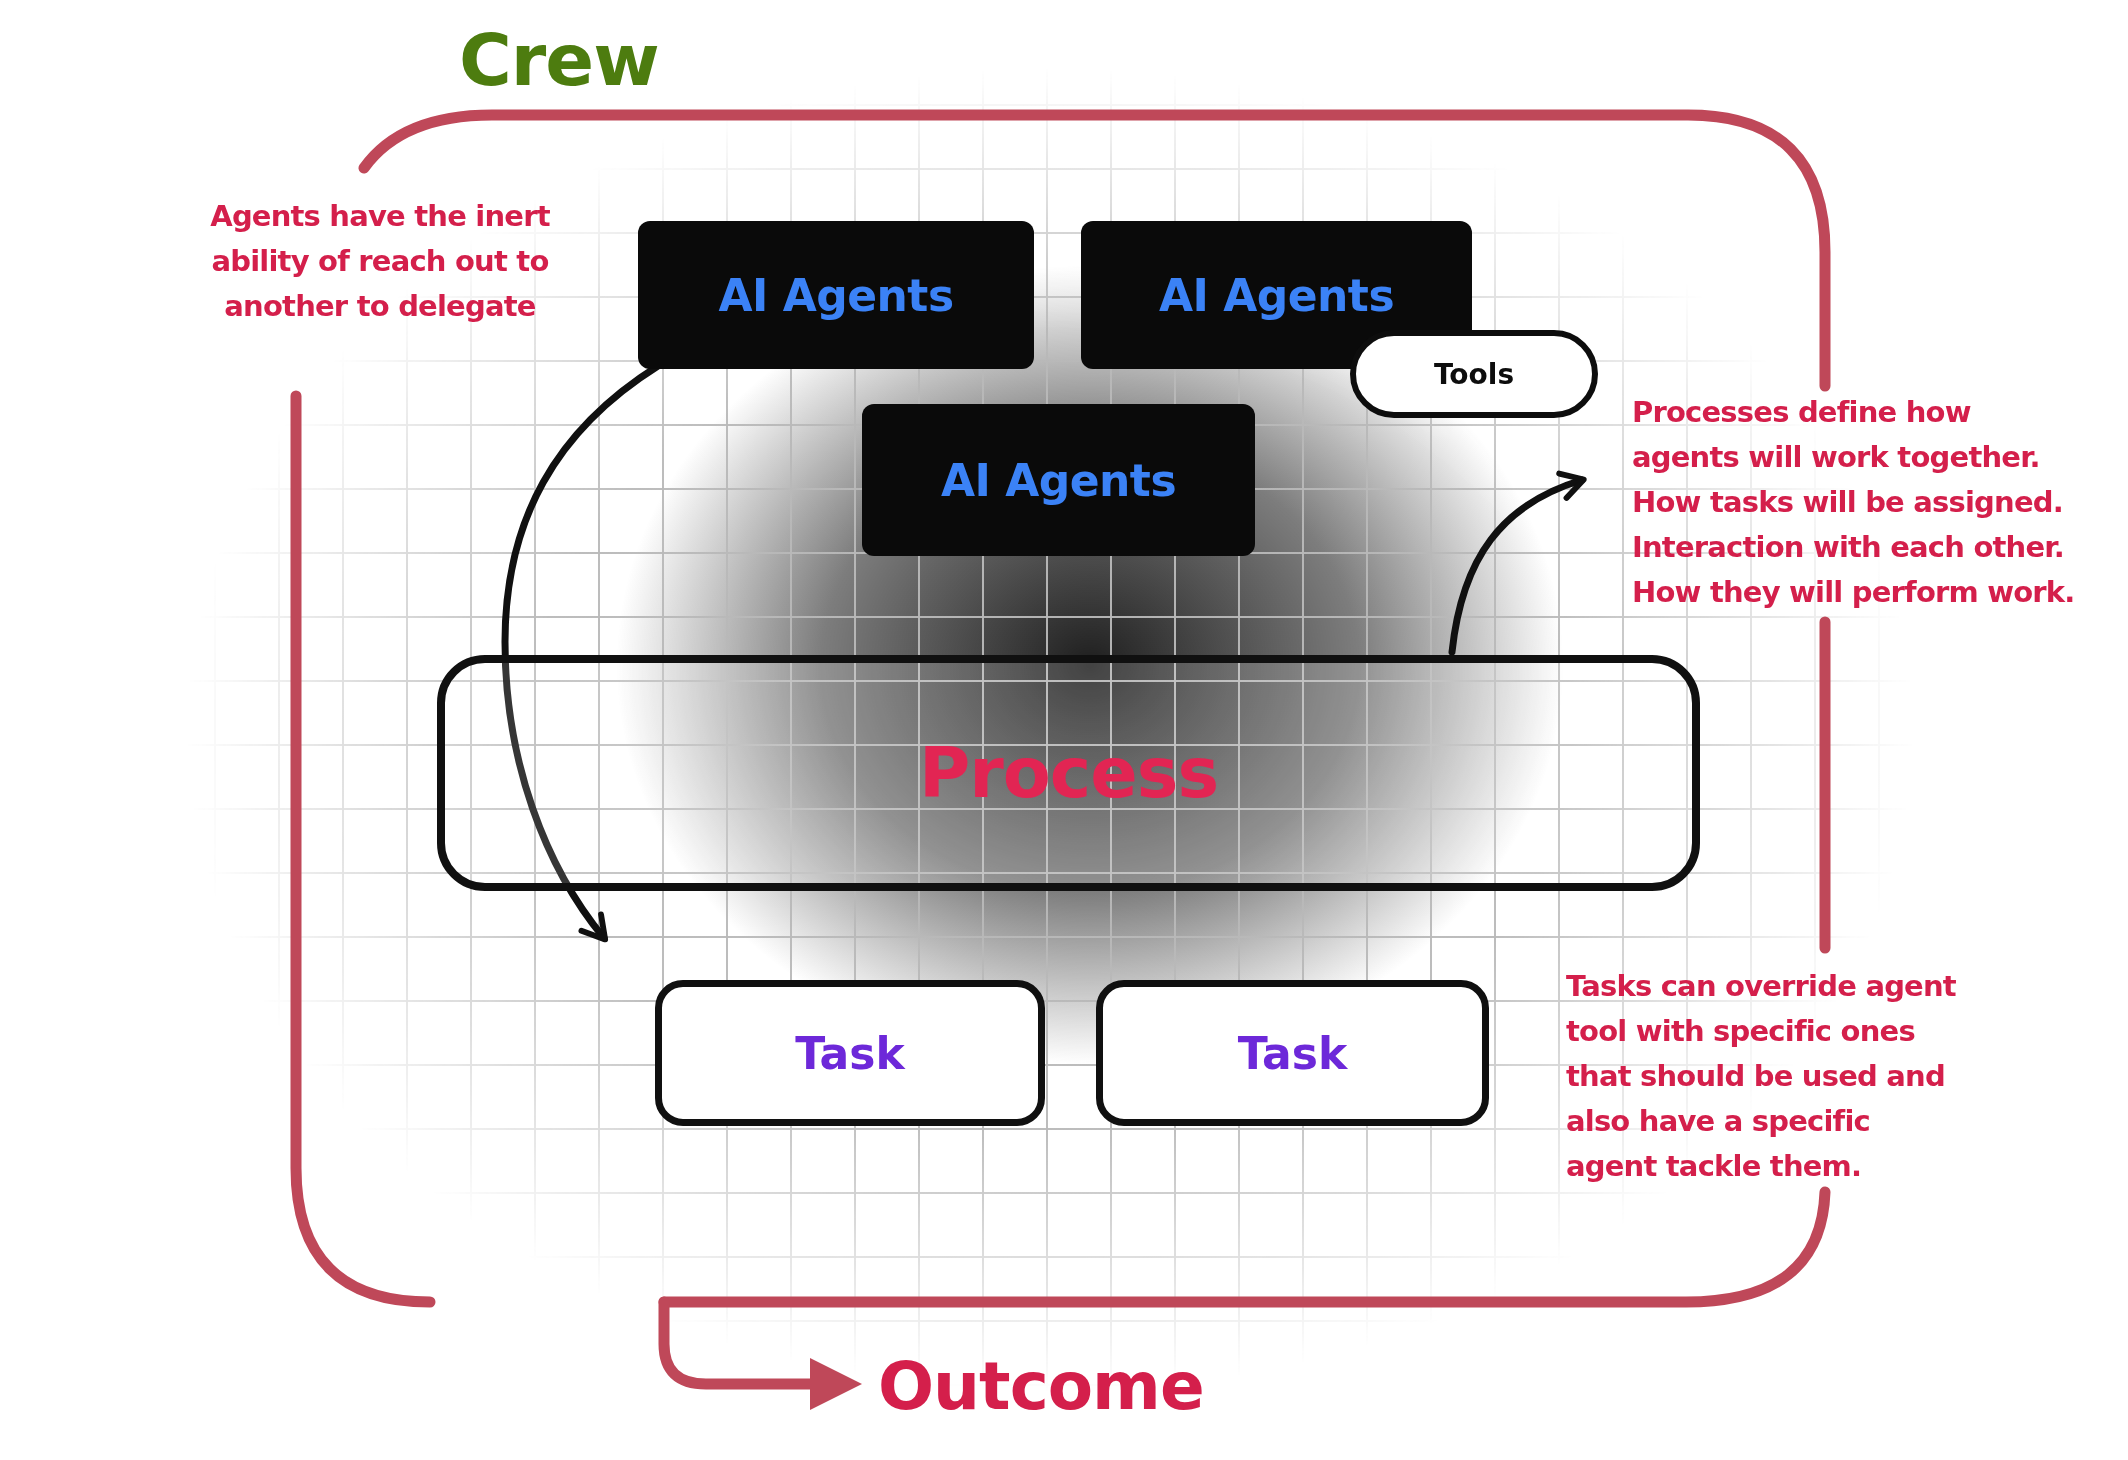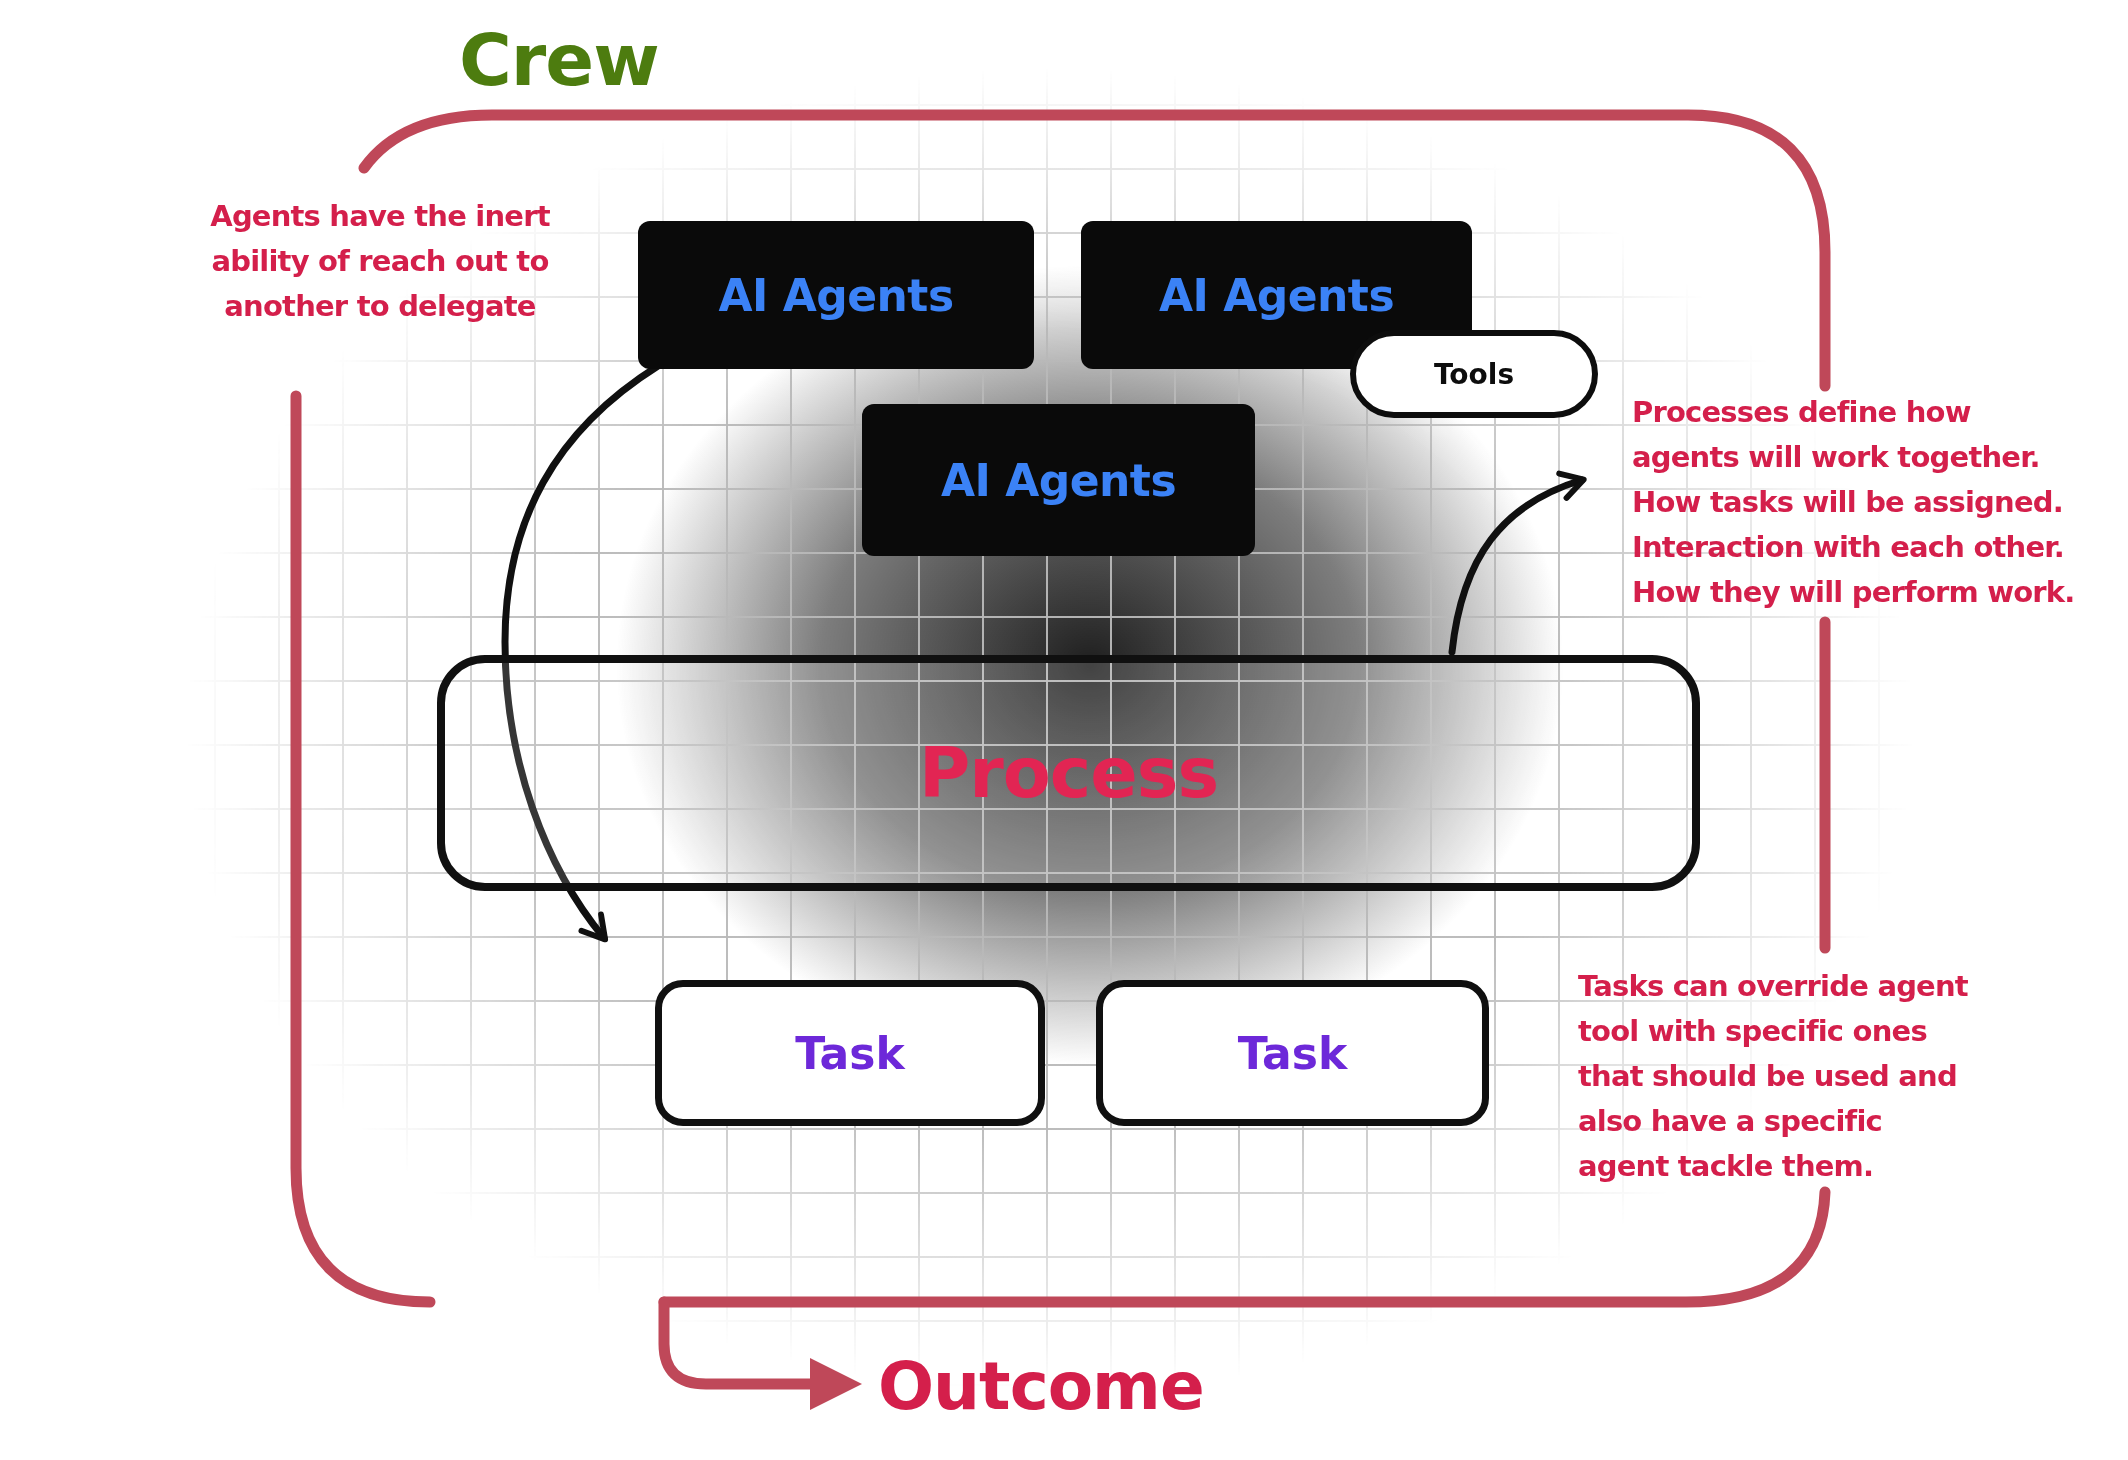--- a/index.html
+++ b/index.html
@@ -59,21 +59,21 @@
   .task-box {
     background:#ffffff; border:7px solid #101010; border-radius:28px;
     color:#6d28d9; font-size:44px; font-weight:bold;text-align:center;
   }
   .task-1 { left:655px; top:980px; width:390px; height:146px; }
   .task-2 { left:1096px; top:980px; width:393px; height:146px; }
 
   .note { position:absolute; color:#d41f4b; font-size:29px; font-weight:bold; letter-spacing:-0.8px; line-height:45px; }
   .note-left { left:185px; top:194px; width:390px; text-align:center; }
   .note-right-top { left:1632px; top:390px; width:500px; text-align:left; }
-  .note-right-bottom { left:1566px; top:964px; width:520px; text-align:left;margin-left:12px; }
+  .note-right-bottom { left:1566px; top:964px; width:520px; text-align:left; }
 </style>
 </head>
 <body>
 
 <div class="canvas">
 
   <div class="grid-layer"></div>
 
   <svg class="overlay" width="2128" height="1460" viewBox="0 0 2128 1460">
     <defs>

